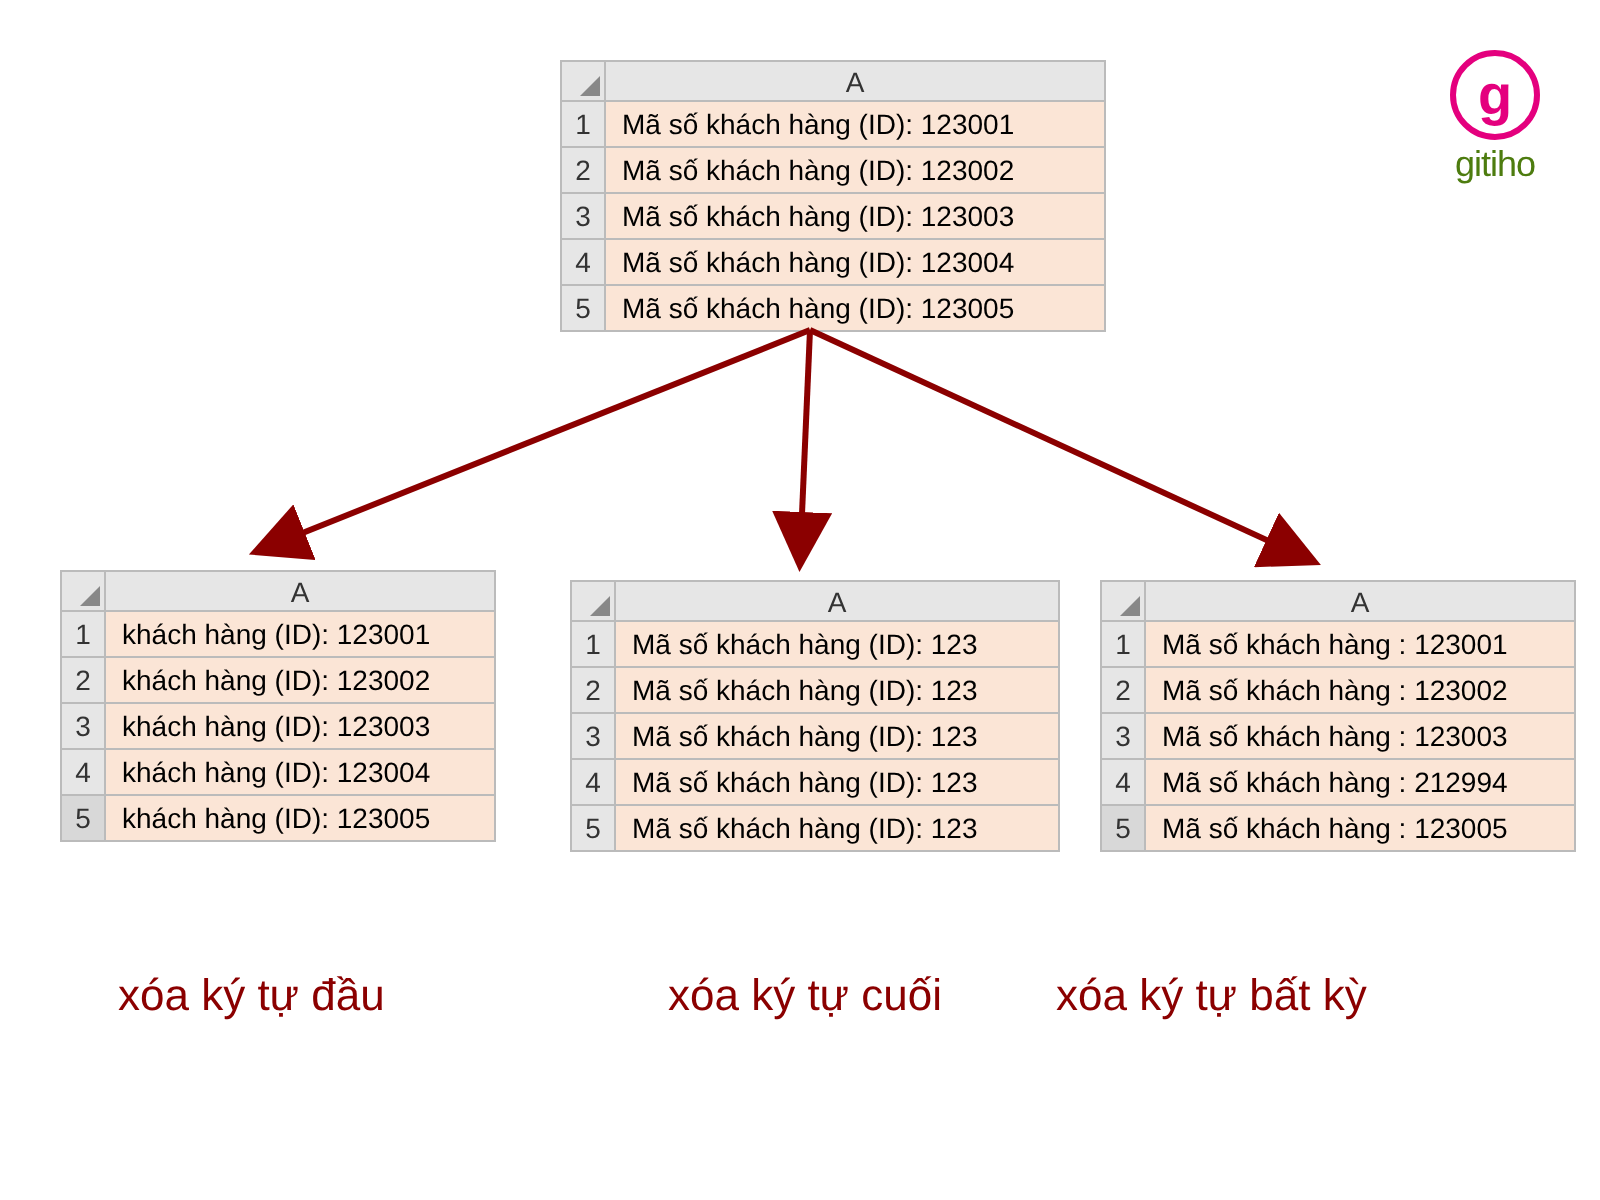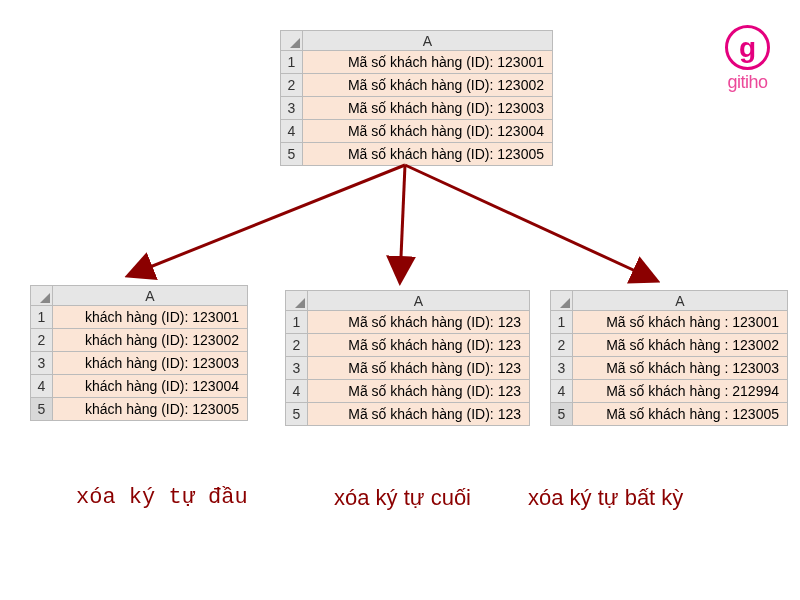--- a/index.html
+++ b/index.html
@@ -1,38 +1,38 @@
 <!DOCTYPE html>
 <html><head>
 <meta charset="utf-8">
 <style>
 * { box-sizing: border-box; margin: 0; padding: 0; }
 body { width: 800px; height: 600px; background: #fff; font-family: Arial, sans-serif; position: relative; overflow: hidden; }
 .logo { position: absolute; top: 25px; right: 30px; text-align: center; }
 .logo-icon { width: 45px; height: 45px; border: 3px solid #e4007e; border-radius: 50%; display: flex; align-items: center; justify-content: center; margin: 0 auto 2px; }
 .logo-g { font-size: 28px; font-weight: 700; color: #e4007e; line-height: 1; }
-.logo-text { font-size: 18px; color: #ec4899; font-weight: 400; letter-spacing: -0.5px; }
+.logo-text { font-size: 18px; color: #4d7c0f; font-weight: 400; letter-spacing: -0.5px; }
 .xl-table { border-collapse: collapse; background: #fff; }
 .xl-table th, .xl-table td { border: 1px solid #bbb; font-size: 14px; font-weight: 400; }
 .xl-table .corner { background: #e6e6e6; width: 22px; height: 20px; position: relative; }
 .xl-table .corner::after { content: ''; position: absolute; right: 2px; bottom: 2px; width: 0; height: 0; border-style: solid; border-width: 0 0 10px 10px; border-color: transparent transparent #888 transparent; }
 .xl-table .col-h { background: #e6e6e6; text-align: center; height: 20px; color: #333; }
 .xl-table .row-h { background: #e6e6e6; width: 22px; text-align: center; color: #333; }
 .xl-table .row-h.sel { background: #d8d8d8; }
-.xl-table td.cell { background: #fbe5d6; padding: 3px 8px; text-align: right; white-space: nowrap; color: #000; }
+.xl-table td.cell { background: #fbe5d6; padding: 3px 8px; text-align: left; white-space: nowrap; color: #000; }
 .top-tbl { position: absolute; top: 30px; left: 280px; }
 .top-tbl .col-h { width: 250px; }
 .tbl-a { position: absolute; top: 285px; left: 30px; }
 .tbl-a .col-h { width: 195px; }
 .tbl-b { position: absolute; top: 290px; left: 285px; }
 .tbl-b .col-h { width: 222px; }
 .tbl-c { position: absolute; top: 290px; left: 550px; }
 .tbl-c .col-h { width: 215px; }
 .cap { position: absolute; font-size: 22px; color: #8b0000; font-weight: 400; }
-.cap-a { top: 485px; left: 76px; font-family: Liberation Mono, monospace; }
+.cap-a { top: 485px; left: 59px; }
 .cap-b { top: 485px; left: 310px; margin-left: 24px; }
 .cap-c { top: 485px; left: 528px; }
 .arrows { position: absolute; top: 155px; left: 0; width: 800px; height: 140px; pointer-events: none; }
 </style>
 </head>
 <body>
 
 <div class="logo">
   <div class="logo-icon">
       <span class="logo-g">g</span>

